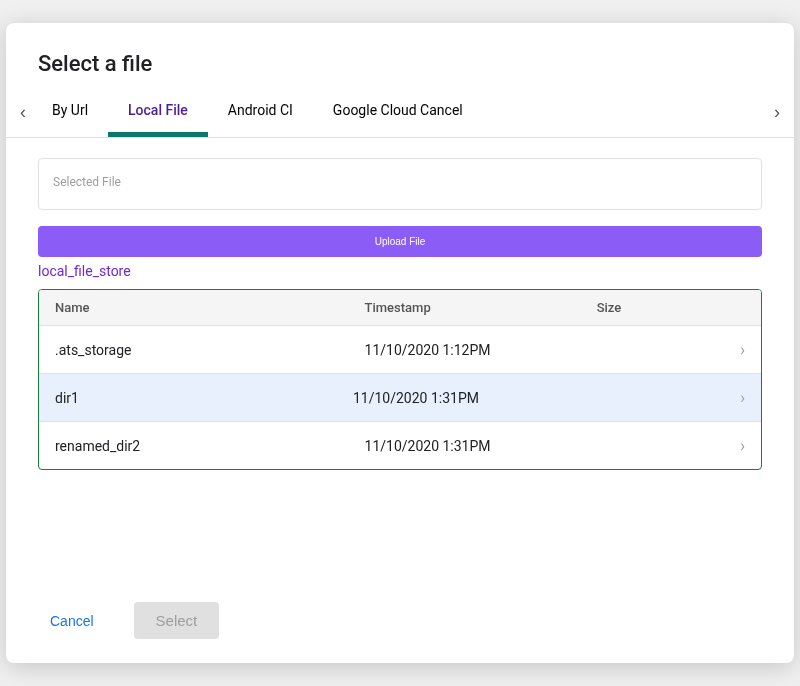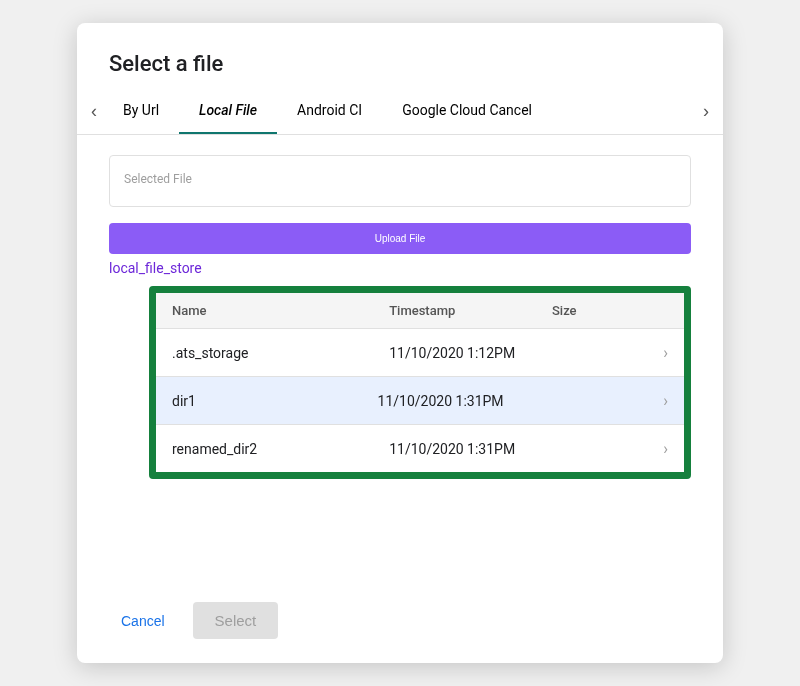--- a/index.html
+++ b/index.html
@@ -8,21 +8,21 @@
       background: #f0f0f0;
       display: flex;
       align-items: center;
       justify-content: center;
       min-height: 100vh;
     }
     .dialog {
       background: #fff;
       border-radius: 8px;
       box-shadow: 0 4px 24px rgba(0,0,0,0.18);
-      width: 646px;
+      width: 788px;
       min-height: 640px;
       display: flex;
       flex-direction: column;
       padding: 0;
       overflow: hidden;
     }
     .dialog-title {
       font-size: 22px;
       font-weight: 500;
       color: #202124;
@@ -55,24 +55,23 @@
       padding: 14px 20px;
       font-size: 14px;
       color: #000000;
       cursor: pointer;
       white-space: nowrap;
       border-bottom: 3px solid transparent;
       margin-bottom: -1px;
       user-select: none;
     }
     .tab.active {
-      color: #000000;
-      border-bottom: 3px solid #0f766e;
-      font-weight: 500;
-      font-style: italic;
+      color: #4c1d95;
+      border-bottom: 6px solid #0f766e;
+      font-weight: 500;
     }
     .dialog-body {
       flex: 1;
       padding: 20px 32px 0 32px;
       display: flex;
       flex-direction: column;
     }
     .selected-file-field {
       border: 1px solid #e0e0e0;
       border-radius: 4px;
@@ -101,25 +100,24 @@
       display: inline-block;
     }
     .file-store-link {
       color: #6d28d9;
       font-size: 14px;
       cursor: pointer;
       margin-bottom: 10px;
       display: inline-block;
     }
     .table-container {
-      border: 7px solid #15803d;
+      border: 1px solid #15803d;
       border-radius: 4px;
       overflow: hidden;
       margin-bottom: 16px;
-      margin-left: 40px;
     }
     .table-header {
       display: grid;
       grid-template-columns: 2fr 1.5fr 0.7fr 40px;
       background: #f5f5f5;
       padding: 10px 16px;
       font-size: 13px;
       color: #555;
       font-weight: 500;
       border-bottom: 1px solid #e0e0e0;
@@ -143,21 +141,21 @@
     }
     .chevron {
       color: #9e9e9e;
       font-size: 16px;
       text-align: right;
     }
     .dialog-footer {
       display: flex;
       align-items: center;
       padding: 18px 32px 24px 32px;
-      gap: 16px;
+      gap: 28px;
     }
     .cancel-btn {
       background: none;
       border: none;
       color: #1a73e8;
       font-size: 14px;
       font-weight: 500;
       cursor: pointer;
       padding: 8px 12px;
     }

